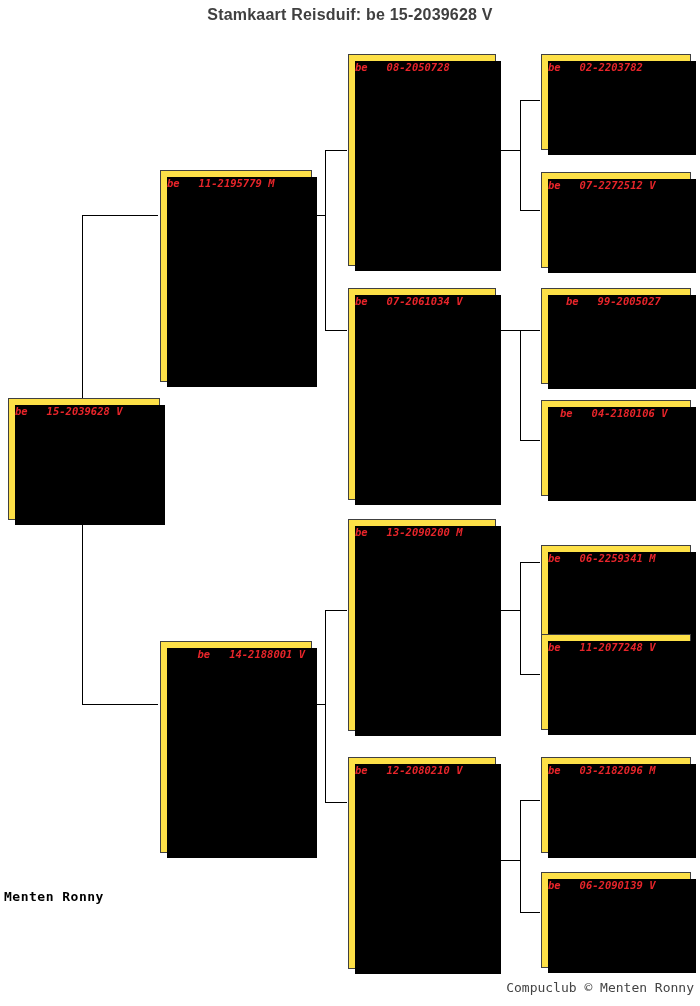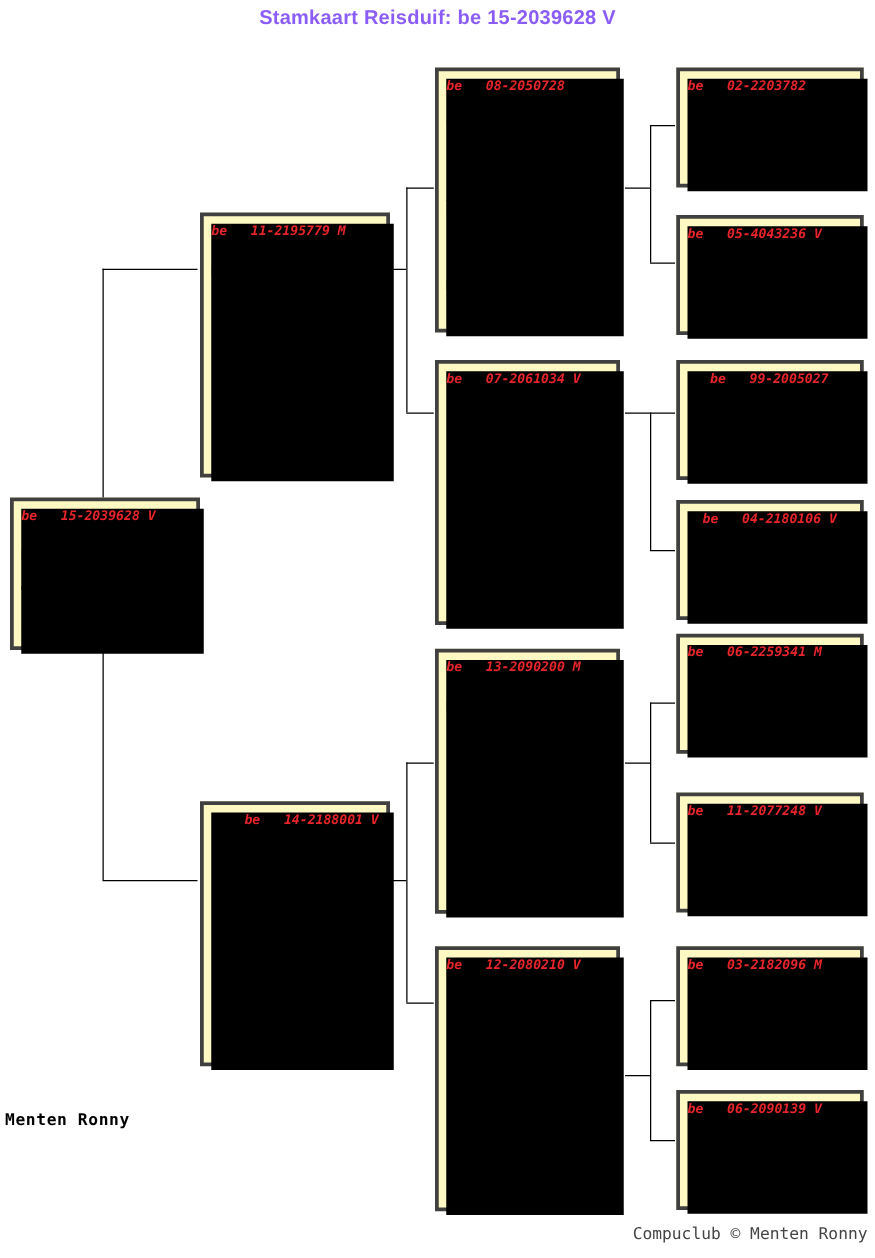--- a/index.html
+++ b/index.html
@@ -18,38 +18,38 @@
   
   #page-title {
     position: absolute;
     top: 6px;
     left: 0;
     width: 700px;
     text-align: center;
     font-family: "Liberation Sans", sans-serif;
     font-size: 16px;
     font-weight: bold;
-    color: #8b5cf6;
+    color: #404040;
     letter-spacing: 0.2px;
   }
 
   
   .conn {
     position: absolute;
     background: #000000;
   }
   .conn.h { height: 1px; }
   .conn.v { width: 1px; }
 
   
   .pbox {
     position: absolute;
     box-sizing: border-box;
-    background: #fef9c3;
-    border: 3px solid #404040;
+    background: #fde047;
+    border: 1px solid #404040;
     padding: 5px 6px 4px 6px;
     z-index: 5;
   }
   .pbox::after {
     content: "";
     position: absolute;
     left: 6px;
     top: 6px;
     right: -6px;
     bottom: -6px;
@@ -235,21 +235,21 @@
 <div class="pbox" style="left:541px; top:54px; width:150px; height:96px;">
   <div class="pbox-id">be   02-2203782</div>
   <div class="pbox-body">Vader van DEN TOM
 VAN AVONDT H&amp;D
 blauw
 Blois 6/393
 Blois PR 17/1321</div>
 </div>
 
 <div class="pbox" style="left:541px; top:172px; width:150px; height:96px;">
-  <div class="pbox-id">be   05-4043236 V</div>
+  <div class="pbox-id">be   07-2272512 V</div>
   <div class="pbox-body">"YOLA"
 VAN AVONDT H&amp;D
 
 Salbris 8/113
 LA SOUT 10/213</div>
 </div>
 
 <div class="pbox" style="left:541px; top:288px; width:150px; height:96px;padding-left:24px;">
   <div class="pbox-id">be   99-2005027</div>
   <div class="pbox-body">Vader "PAULIEN
@@ -261,21 +261,21 @@
 
 <div class="pbox" style="left:541px; top:400px; width:150px; height:96px;padding-left:18px;">
   <div class="pbox-id">be   04-2180106 V</div>
   <div class="pbox-body">VALESKA
 
 
 dochter DREAMTEAM
 moeder PAULIEN</div>
 </div>
 
-<div class="pbox" style="left:541px; top:507px; width:150px; height:96px;">
+<div class="pbox" style="left:541px; top:545px; width:150px; height:96px;">
   <div class="pbox-id">be   06-2259341 M</div>
   <div class="pbox-body">zoon BRAD PITT
 MENTEN RONNY
 blauw
 Vader "GOLDEN
 ARROW"</div>
 </div>
 
 <div class="pbox" style="left:541px; top:634px; width:150px; height:96px;">
   <div class="pbox-id">be   11-2077248 V</div>

